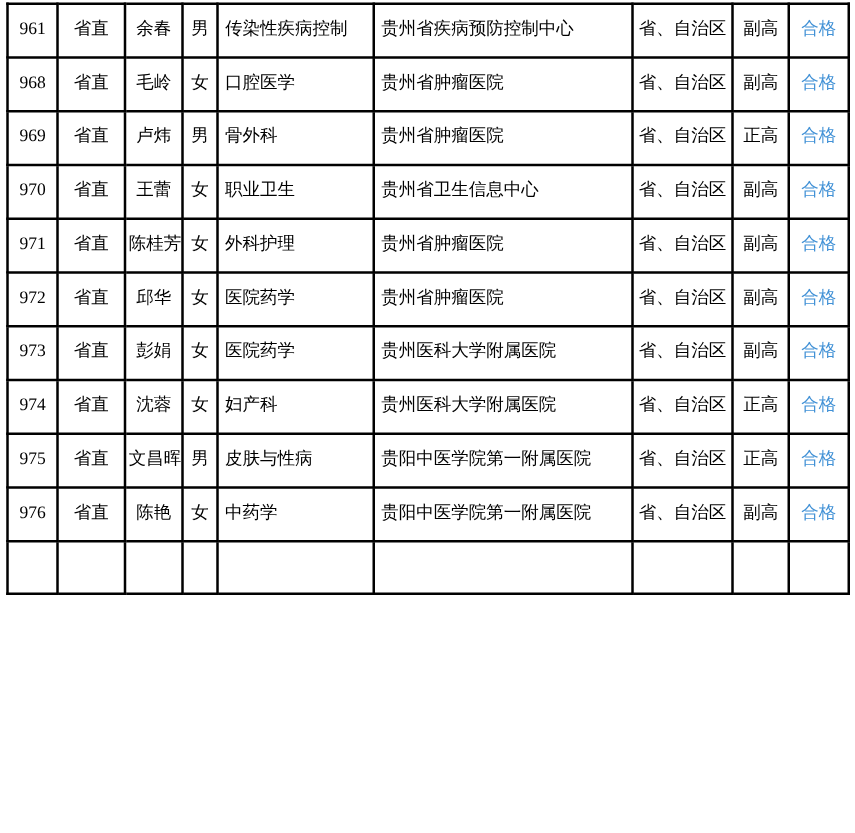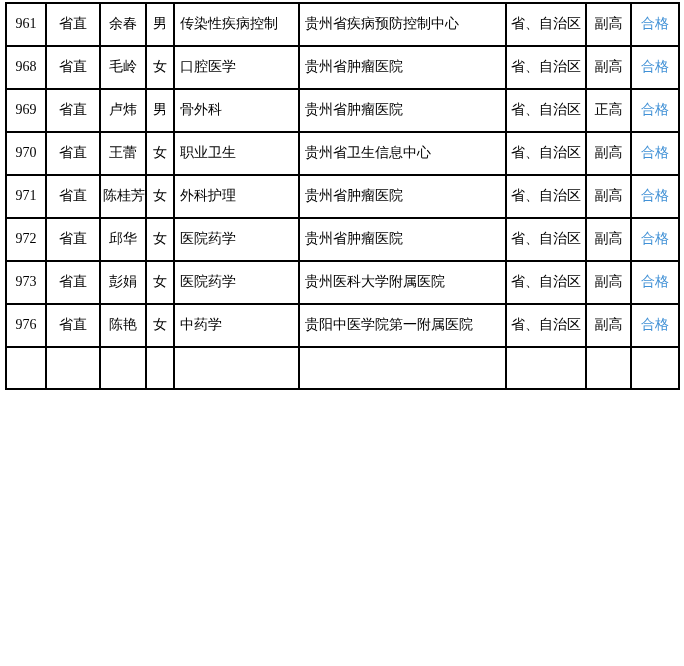--- a/index.html
+++ b/index.html
@@ -144,20 +144,42 @@
         <td class="col-affiliation">省直</td>
         <td class="col-name">彭娟</td>
         <td class="col-gender">女</td>
         <td class="col-specialty">医院药学</td>
         <td class="col-organization">贵州医科大学附属医院</td>
         <td class="col-region">省、自治区</td>
         <td class="col-rank">副高</td>
         <td class="col-result">合格</td>
       </tr>
       <tr>
+        <td class="col-seq">974</td>
+        <td class="col-affiliation">省直</td>
+        <td class="col-name">沈蓉</td>
+        <td class="col-gender">女</td>
+        <td class="col-specialty">妇产科</td>
+        <td class="col-organization">贵州医科大学附属医院</td>
+        <td class="col-region">省、自治区</td>
+        <td class="col-rank">正高</td>
+        <td class="col-result">合格</td>
+      </tr>
+      <tr>
+        <td class="col-seq">975</td>
+        <td class="col-affiliation">省直</td>
+        <td class="col-name">文昌晖</td>
+        <td class="col-gender">男</td>
+        <td class="col-specialty">皮肤与性病</td>
+        <td class="col-organization">贵阳中医学院第一附属医院</td>
+        <td class="col-region">省、自治区</td>
+        <td class="col-rank">正高</td>
+        <td class="col-result">合格</td>
+      </tr>
+      <tr>
         <td class="col-seq">976</td>
         <td class="col-affiliation">省直</td>
         <td class="col-name">陈艳</td>
         <td class="col-gender">女</td>
         <td class="col-specialty">中药学</td>
         <td class="col-organization">贵阳中医学院第一附属医院</td>
         <td class="col-region">省、自治区</td>
         <td class="col-rank">副高</td>
         <td class="col-result">合格</td>
       </tr>

